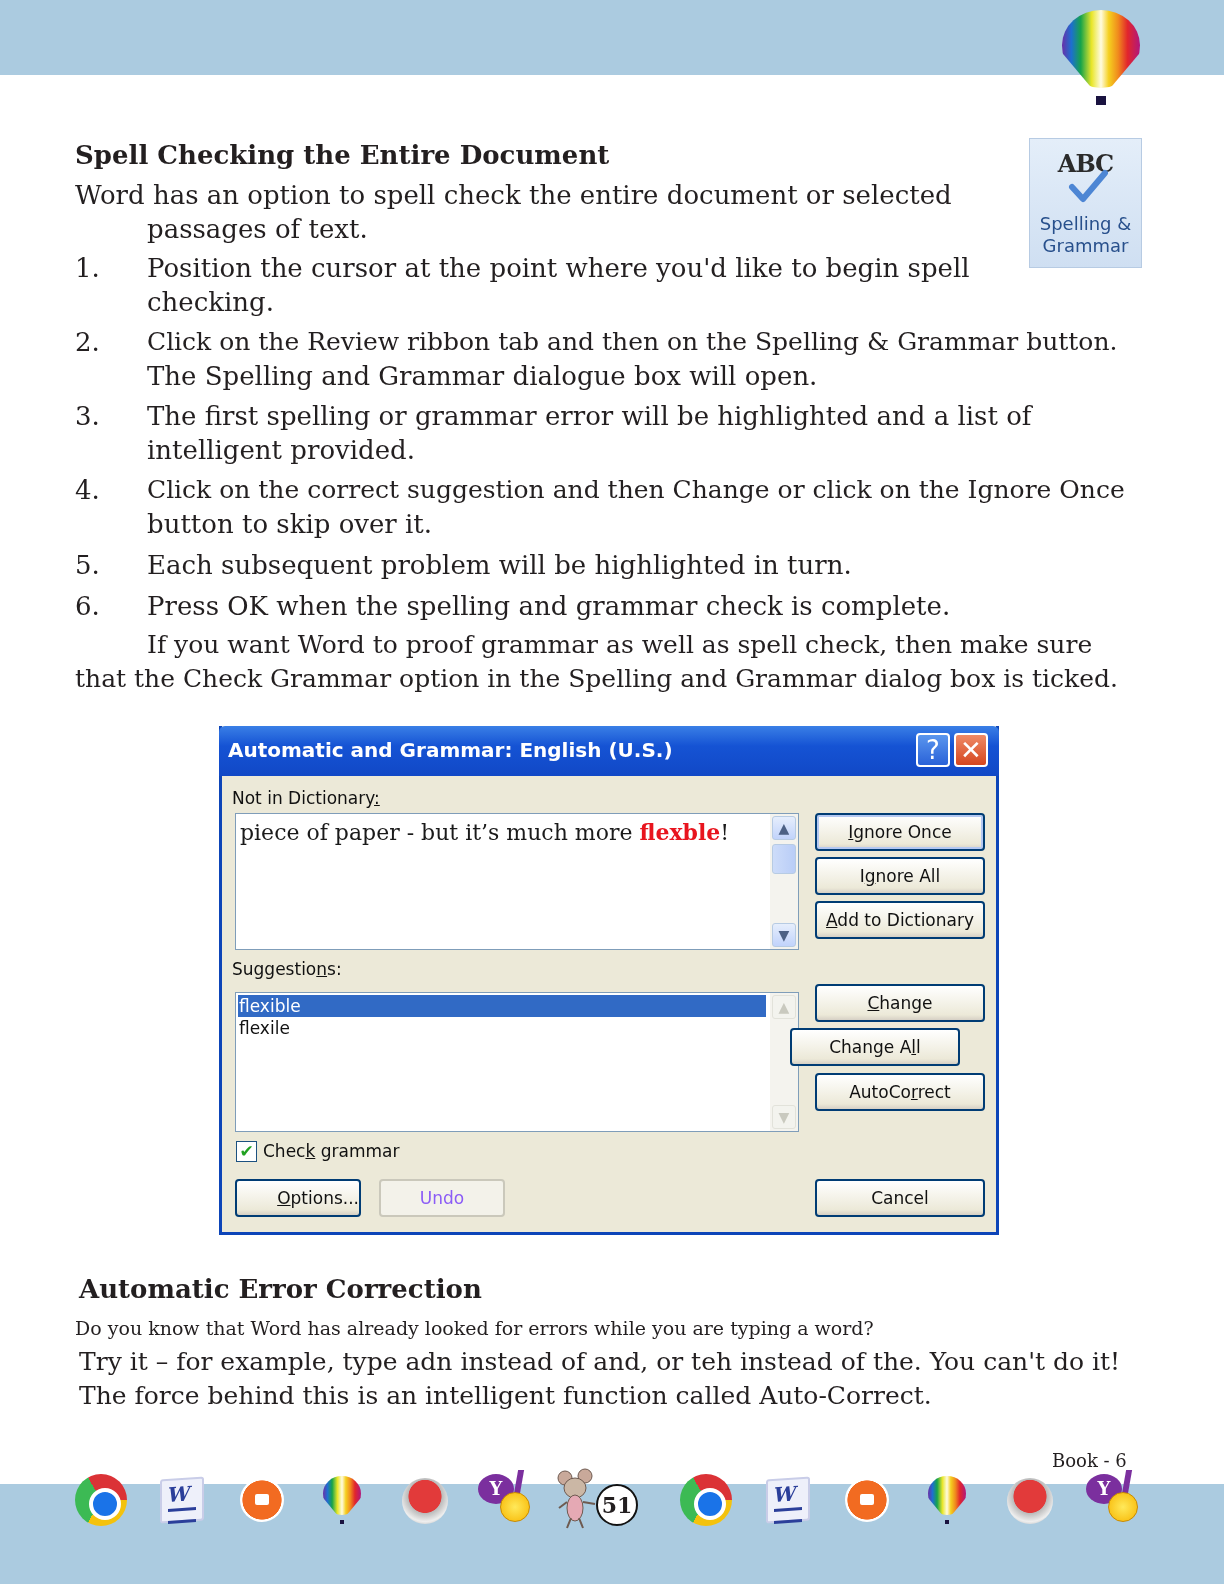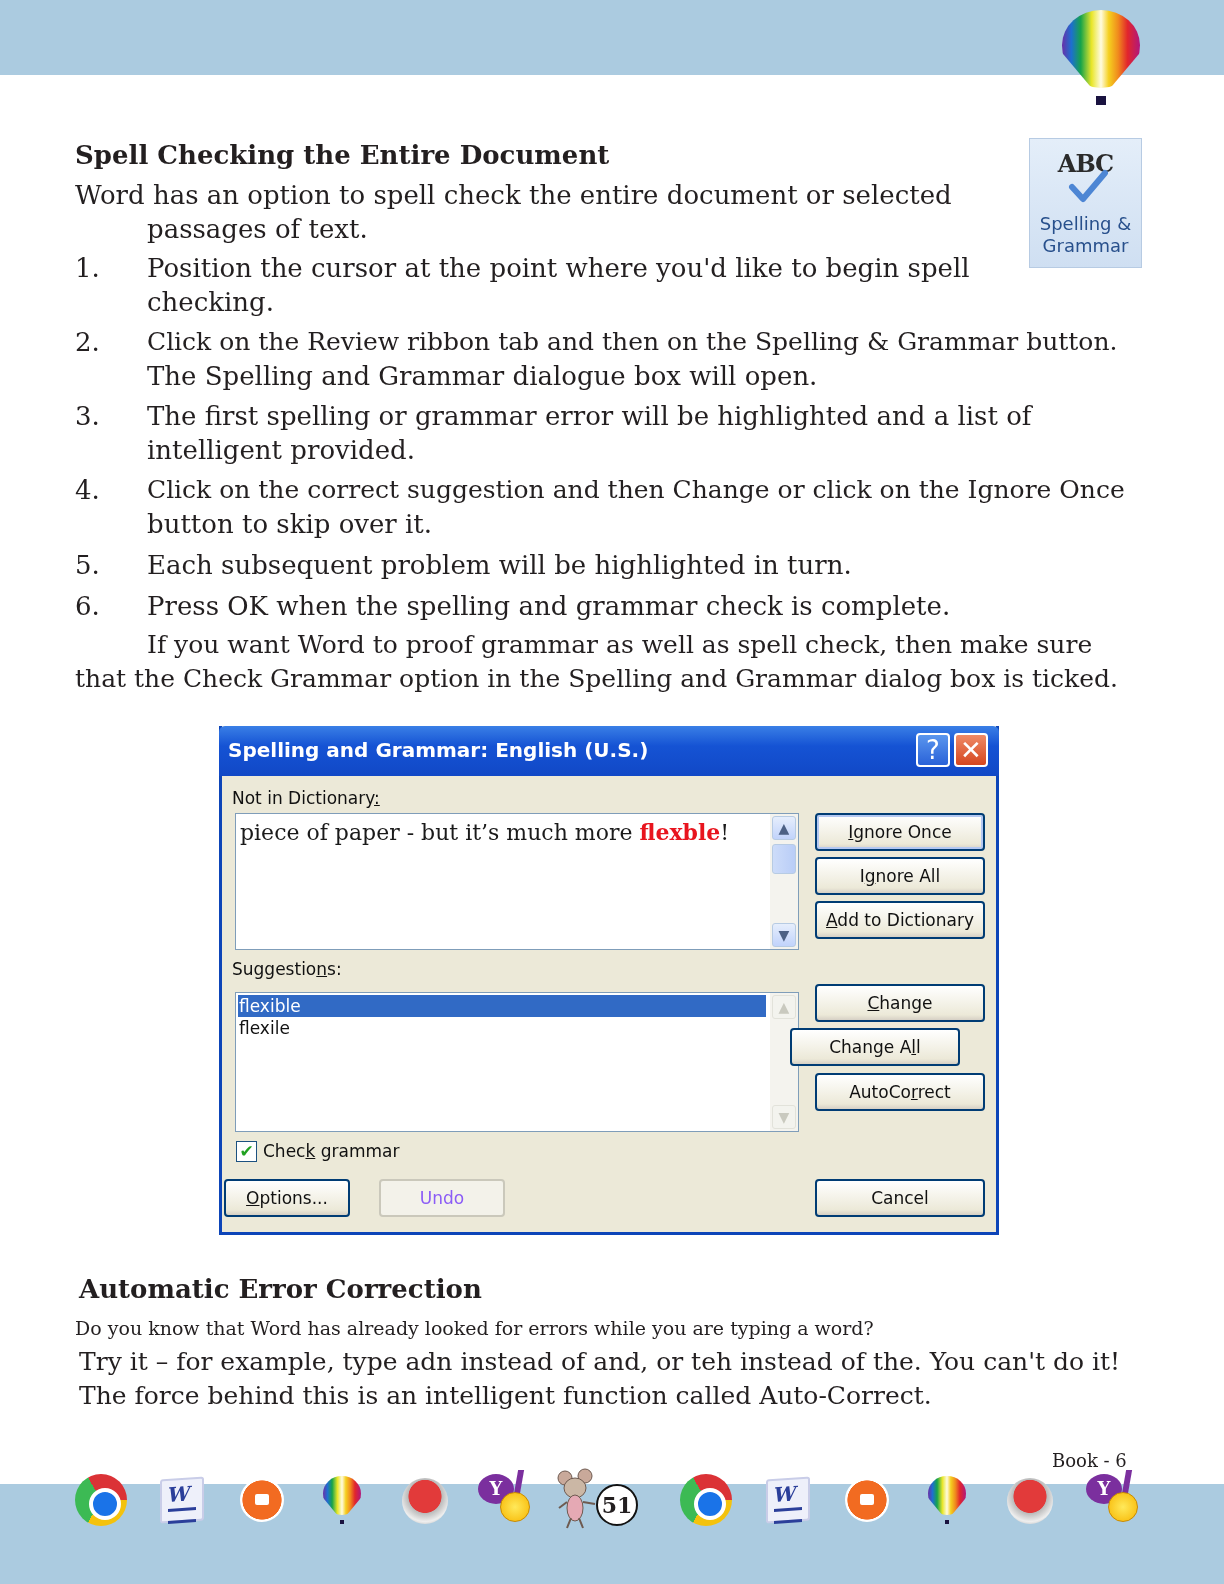--- a/index.html
+++ b/index.html
@@ -131,21 +131,21 @@
   <div class="p" style="top:662px; white-space:nowrap; font-size:25px;">that the Check Grammar option in the Spelling and Grammar dialog box is ticked.</div>
 
   <div class="p h" style="top:1272px; left:4px;">Automatic Error Correction</div>
   <div class="p" style="top:1311px; left:0; white-space:nowrap; font-size:19px;">Do you know that Word has already looked for errors while you are typing a word?</div>
   <div class="p" style="top:1345px; left:4px; white-space:nowrap; font-size:25px;">Try it – for example, type adn instead of and, or teh instead of the. You can't do it!</div>
   <div class="p" style="top:1379px; left:4px; white-space:nowrap; font-size:25px;">The force behind this is an intelligent function called Auto-Correct.</div>
 </div>
 
 <div class="dlg">
   <div class="titlebar">
-    <div class="title">Spelling and Grammar: English (U.S.)</div>
+    <div class="title">Automatic and Grammar: English (U.S.)</div>
     <div class="tb-btn tb-help">?</div>
     <div class="tb-btn tb-close">✕</div>
   </div>
 
   <div class="lbl" style="left:10px; top:62px;"><span>Not in Dictionary</span><span class="u">:</span></div>
 
   <div class="box" style="left:13px; top:87px; width:564px; height:137px;">
     <div class="sent">
       <div><span>piece of paper - but it’s much more </span><span class="err">flexble</span><span>!</span></div>
     </div>
@@ -171,21 +171,21 @@
   <div class="lbl" style="left:41px; top:415px;"><span>Chec</span><span class="u">k</span><span> grammar</span></div>
 
   <div class="btn default" style="left:593px; top:87px;"><span class="u">I</span><span>gnore Once</span></div>
   <div class="btn" style="left:593px; top:131px;"><span>I</span><span class="u">g</span><span>nore All</span></div>
   <div class="btn" style="left:593px; top:175px;"><span class="u">A</span><span>dd to Dictionary</span></div>
 
   <div class="btn" style="left:593px; top:258px;"><span class="u">C</span><span>hange</span></div>
   <div class="btn" style="left:568px; top:302px;"><span>Change A</span><span class="u">l</span><span>l</span></div>
   <div class="btn" style="left:593px; top:347px;"><span>AutoCo</span><span class="u">r</span><span>rect</span></div>
 
-  <div class="btn" style="left:2px; top:453px; width:126px;"><span class="u">O</span><span>ptions...</span></div>
+  <div class="btn" style="left:13px; top:453px; width:126px;text-align:right;"><span class="u">O</span><span>ptions...</span></div>
   <div class="btn disabled" style="left:157px; top:453px; width:126px;">Undo</div>
   <div class="btn" style="left:593px; top:453px;">Cancel</div>
 </div>
 
 <div class="book">Book - 6</div>
 <div class="bottom-band"></div>
 
 <div class="icon chrome" style="left:75px;"></div>
 <div class="icon word" style="left:160px;">
     <span>W</span>

